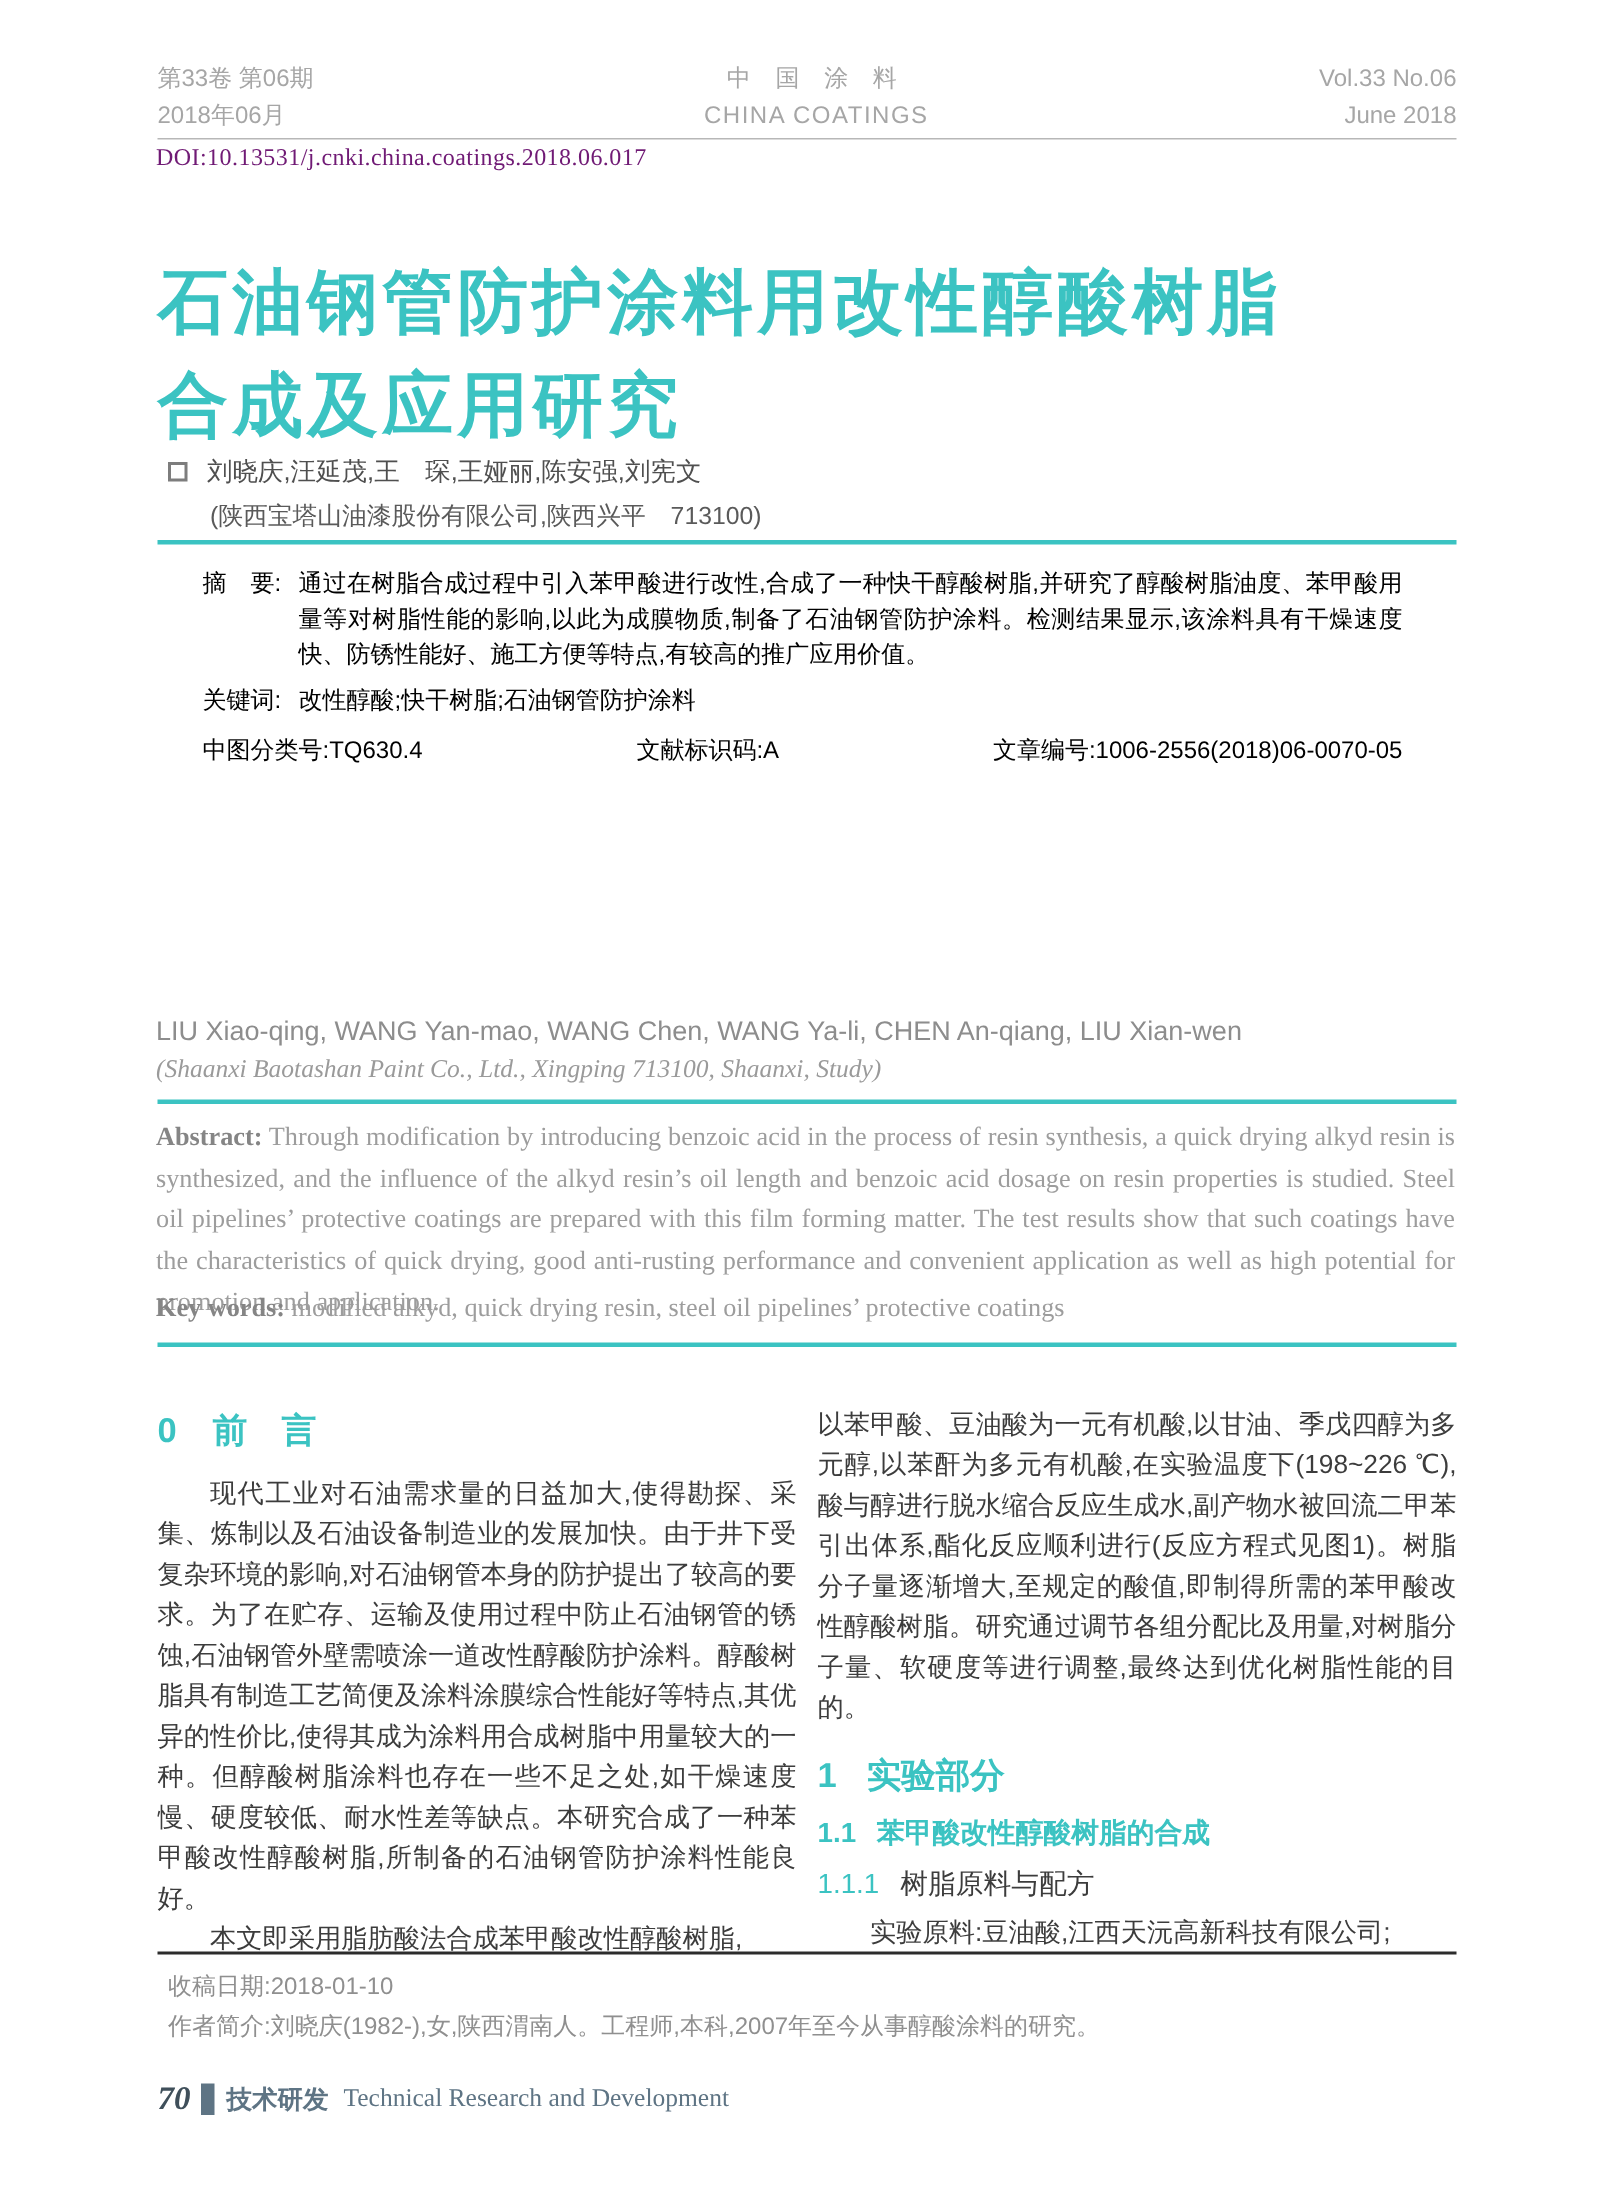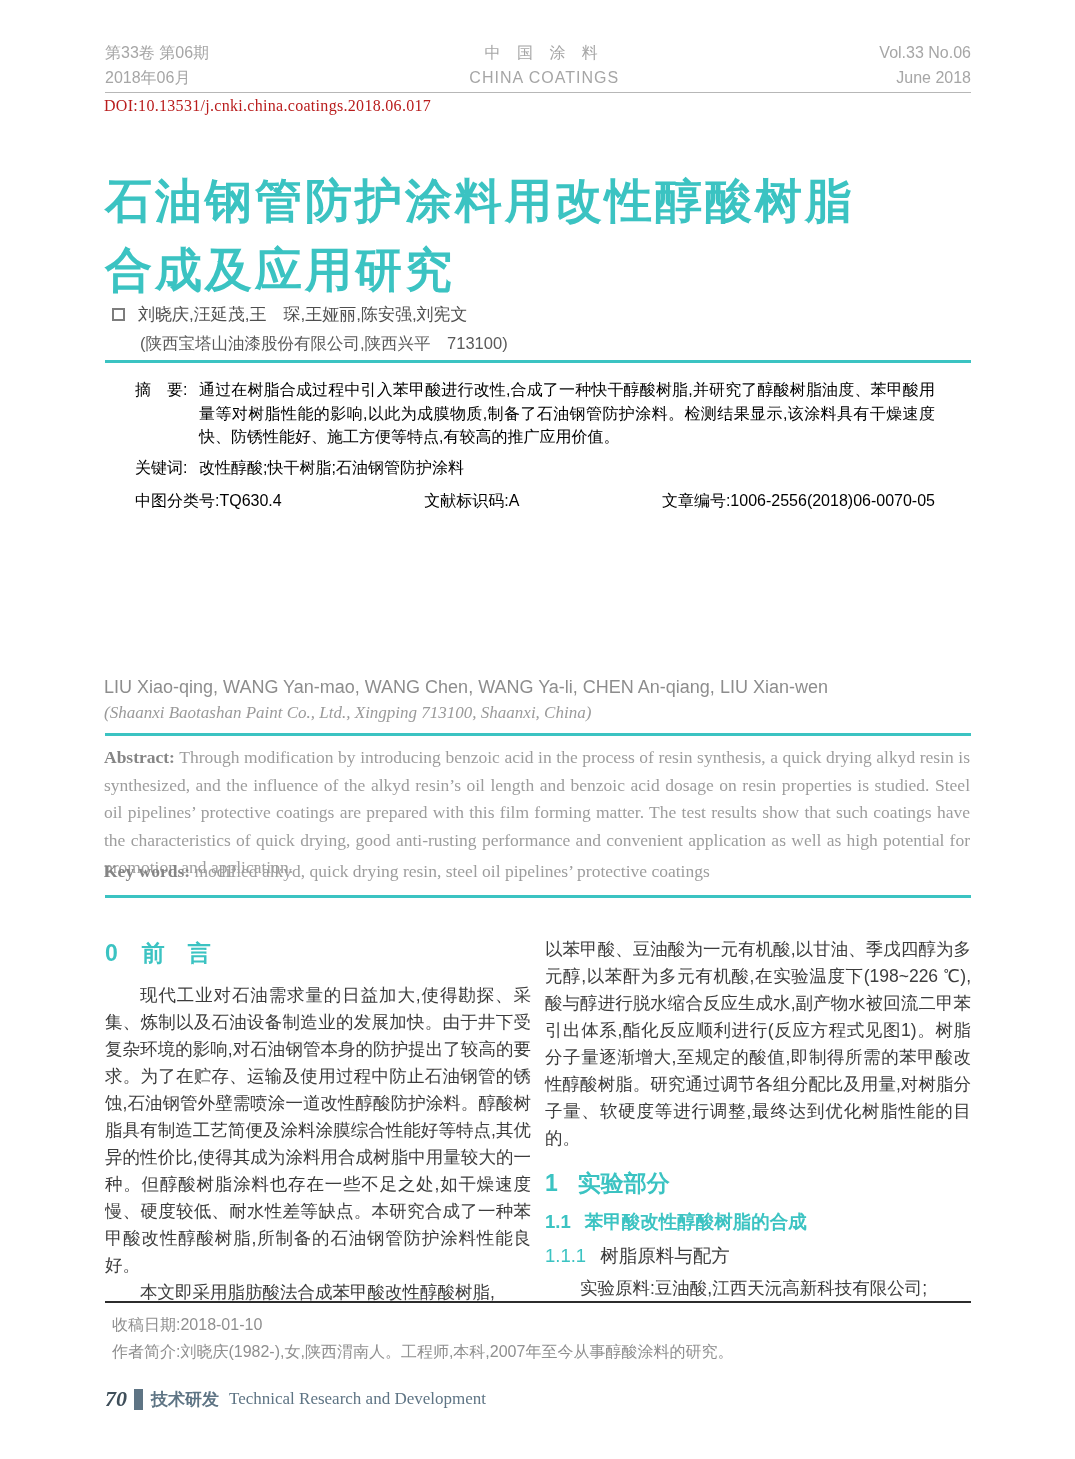--- a/index.html
+++ b/index.html
@@ -11,21 +11,21 @@
   
   .masthead { position:absolute; left:105px; top:40px; width:866px;
               display:flex; justify-content:space-between;
               color:#a6a6a6; font-size:16px; line-height:25px; }
   .mh-center { text-align:center; }
   .mh-right  { text-align:right; }
   .mh-cn { letter-spacing:6px; }
   .mh-en { letter-spacing:1px; }
   .mh-rule { position:absolute; left:105px; top:92px; width:866px; border-top:1px solid #b7b7b7; }
   .doi { position:absolute; left:104px; top:97px; font-family:"Liberation Serif", serif;
-         font-size:16px; color:#b91c1c; letter-spacing:0.3px; }
+         font-size:16px; color:#701a75; letter-spacing:0.3px; }
 
   
   .title-cn { position:absolute; left:105px; top:166px; color:var(--teal);
               font-size:47px; line-height:69px; font-weight:900; letter-spacing:3px; }
   .byline { position:absolute; left:112px; top:303px; font-size:17px; color:#4f4f4f;
             display:flex; align-items:center; }
   .author-marker { display:inline-block; width:13px; height:13px; border:2px solid #7d7d7d;
                    margin-right:13px; flex:0 0 auto; }
   .affiliation-cn { position:absolute; left:140px; top:333px; font-size:16.5px; color:#5a5a5a; }
 
@@ -124,21 +124,21 @@
       <span>改性醇酸;快干树脂;石油钢管防护涂料</span>
     </div>
     <div class="class-row">
       <span>中图分类号:TQ630.4</span>
       <span>文献标识码:A</span>
       <span>文章编号:1006-2556(2018)06-0070-05</span>
     </div>
   </div>
 
   <div class="authors-en">LIU Xiao-qing, WANG Yan-mao, WANG Chen, WANG Ya-li, CHEN An-qiang, LIU Xian-wen</div>
-  <div class="affiliation-en">(Shaanxi Baotashan Paint Co., Ltd., Xingping 713100, Shaanxi, China)</div>
+  <div class="affiliation-en">(Shaanxi Baotashan Paint Co., Ltd., Xingping 713100, Shaanxi, Study)</div>
 
   <div class="rule-teal rule2"></div>
 
   <div class="abstract-en"><span class="abs-en-label">Abstract:</span><span> Through modification by introducing benzoic acid in the process of resin synthesis, a quick drying alkyd resin is synthesized, and the influence of the alkyd resin’s oil length and benzoic acid dosage on resin properties is studied. Steel oil pipelines’ protective coatings are prepared with this film forming matter. The test results show that such coatings have the characteristics of quick drying, good anti-rusting performance and convenient application as well as high potential for promotion and application.</span></div>
 
   <div class="keywords-en"><span class="abs-en-label">Key words:</span><span> modified alkyd, quick drying resin, steel oil pipelines’ protective coatings</span></div>
 
   <div class="rule-teal rule3"></div>
 
   <div class="body-cols">

